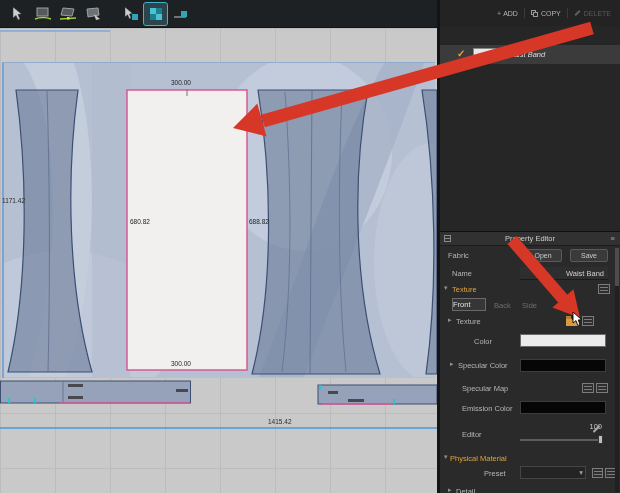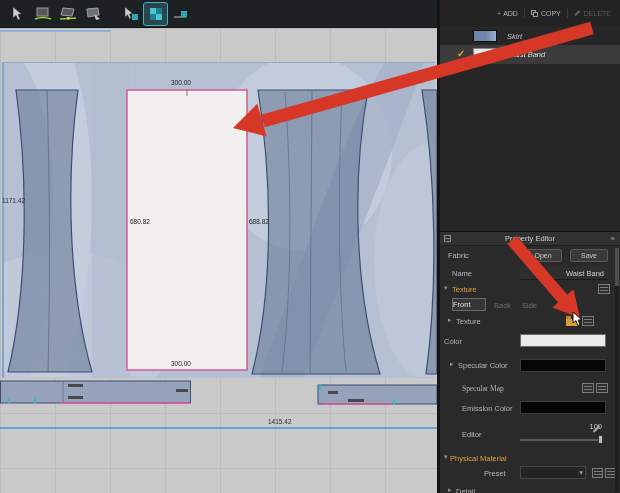--- a/index.html
+++ b/index.html
@@ -194,24 +194,20 @@
           </span>
         <span>COPY</span>
       </div>
       <div class="bh-sep"></div>
       <div class="bh-btn disabled">
         <span class="pen-glyph"></span>
         <span>DELETE</span>
       </div>
     </div>
 
-    <div class="fab-row" style="top:27px;height:18px;">
-      <span class="thumb" style="background:linear-gradient(90deg,#6e86ae 55%,#9db1cf);"></span>
-      <span class="fab-name">Skirt</span>
-    </div>
     <div class="fab-row" style="top:45px;height:19px;background:#3b3b3b;">
       <span class="check">✓</span>
       <span class="thumb" style="background:#e9e9e9;border-color:#888;"></span>
       <span class="fab-name" style="color:#dedede;">Waist Band</span>
     </div>
 
     <div class="prop-editor">
       <div class="pe-title">
         <span class="l-ic"></span>
         <span>Property Editor</span>
@@ -234,28 +230,28 @@
       <span class="tab-dim" style="left:82px;">Side</span>
 
       <span class="exp" style="position:absolute;left:8px;top:84px;">▸</span>
       <span class="pe-label" style="left:16px;top:85px;">Texture</span>
       <svg class="folder-ic" style="left:126px;top:84px;" width="13" height="10">
         <path d="M0,2 L5,2 L6.5,4 L13,4 L13,10 L0,10 Z" fill="#d79b3f"></path>
         <rect x="0" y="0" width="5" height="3" fill="#b97f2c"></rect>
       </svg>
       <span class="slot-ic" style="left:142px;top:84px;"></span>
 
-      <span class="pe-label" style="left:4px;top:105px;">Color</span>
+      <span class="pe-label" style="left:34px;top:105px;">Color</span>
       <div class="swatch" style="top: 102px; background-color: rgb(235, 235, 235);"></div>
 
       <span class="exp" style="position:absolute;left:10px;top:128px;">▸</span>
       <span class="pe-label" style="left:18px;top:129px;">Specular Color</span>
       <div class="swatch" style="top: 127px; border-color: rgb(60, 60, 60); background-color: rgb(6, 6, 6);"></div>
 
-      <span class="pe-label" style="left:22px;top:152px;font-family:Liberation Serif, serif;">Specular Map</span>
+      <span class="pe-label" style="left:22px;top:152px;">Specular Map</span>
       <span class="slot-ic" style="left:142px;top:151px;"></span>
       <span class="slot-ic" style="left:156px;top:151px;"></span>
 
       <span class="pe-label" style="left:22px;top:172px;">Emission Color</span>
       <div class="swatch" style="top: 169px; border-color: rgb(60, 60, 60); background-color: rgb(5, 5, 5);"></div>
 
       <span class="pe-label" style="left:22px;top:198px;">Editor</span>
       <span class="pe-label" style="left:80px;top:190px;width:82px;text-align:right;color:#c9c9c9;">100</span>
       <span class="pencil">
           <i></i>

